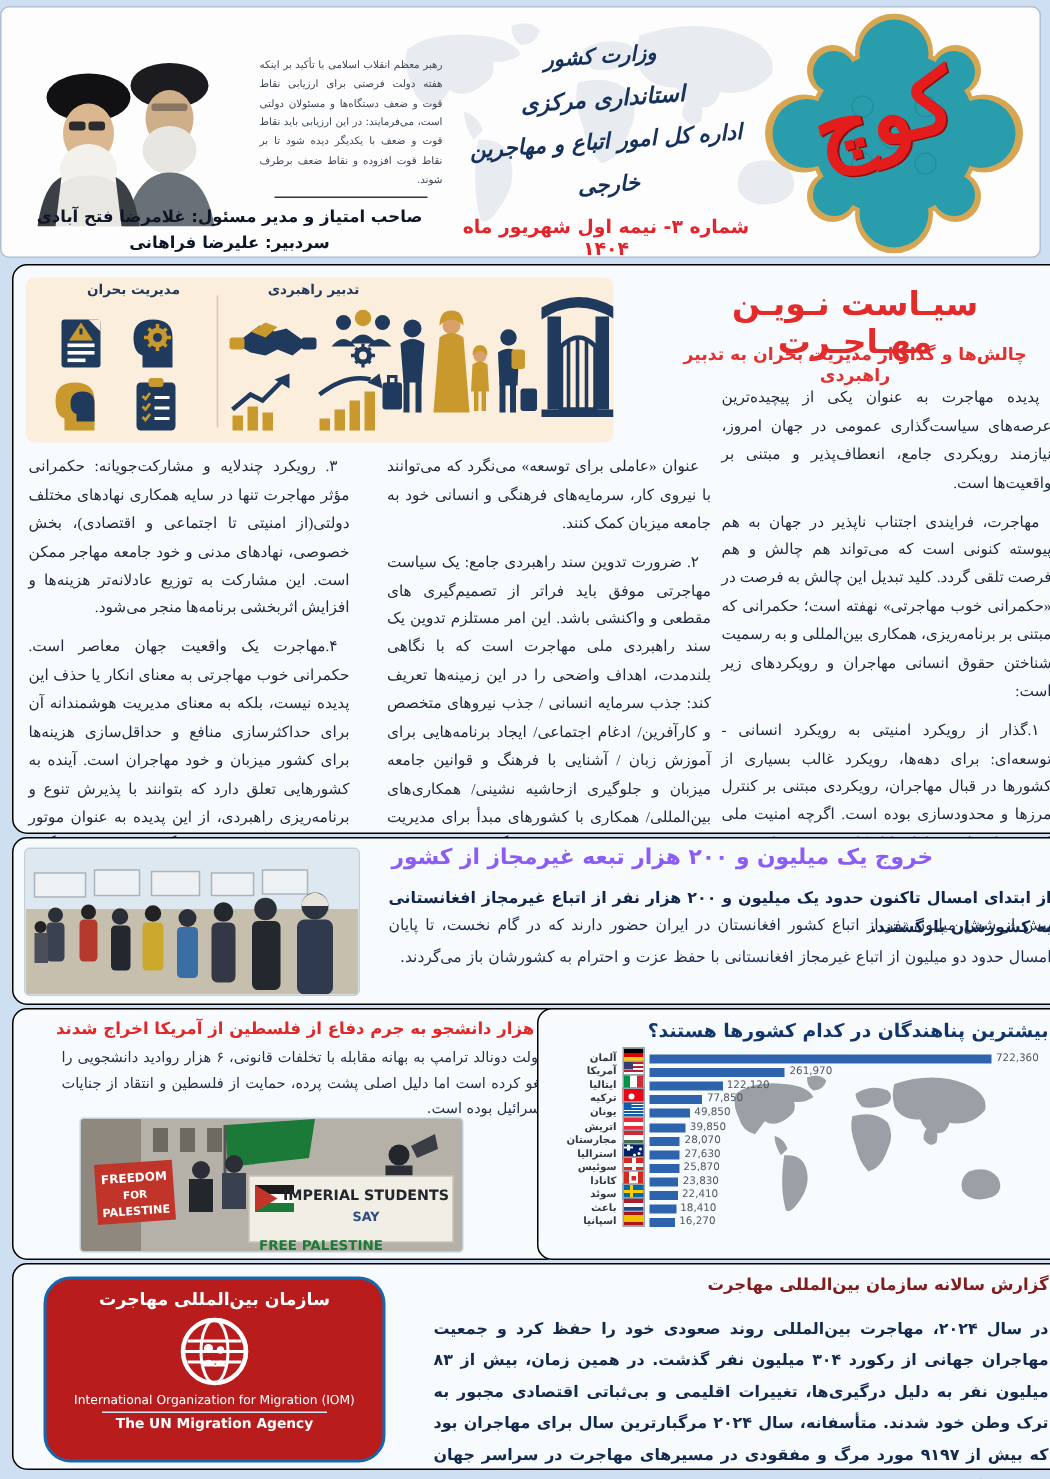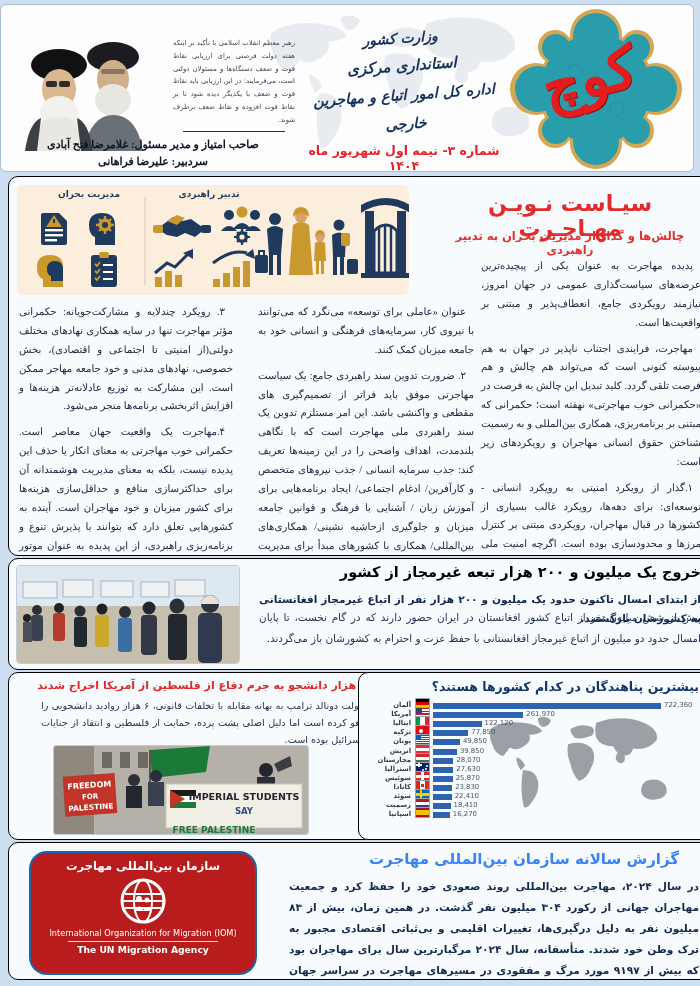--- a/index.html
+++ b/index.html
@@ -8,21 +8,21 @@
     background:#cddff0;
     font-family:"DejaVu Sans",sans-serif;
     direction:rtl;
   }
   
   .header{position:absolute;left:0;top:4px;width:692px;height:166px;background:#fdfdfd;border:1px solid #aebfd2;border-radius:6px;}
   .hdr-map{position:absolute;left:120px;top:6px;width:560px;height:158px;opacity:.22;}
   .leaders{position:absolute;left:12px;top:18px;width:158px;height:128px;}
   .quote{position:absolute;left:172px;top:32px;width:122px;height:96px;font-size:6.9px;line-height:1.85;color:#3c4656;text-align:justify;}
   .quote-line{position:absolute;left:182px;top:126px;width:102px;border-bottom:1.2px solid #2c3440;}
-  .pub-lines{position:absolute;left:4px;top:131px;width:296px;text-align:center;color:#0d1526;font-weight:bold;font-size:11px;line-height:1.55;font-family:Liberation Serif, serif;}
+  .pub-lines{position:absolute;left:4px;top:131px;width:296px;text-align:center;color:#0d1526;font-weight:bold;font-size:11px;line-height:1.55;}
   .org-callig{position:absolute;left:292px;top:20px;width:220px;text-align:center;color:#16325c;font-family:"DejaVu Serif",serif;font-style:italic;font-weight:bold;transform:rotate(-4deg);}
   .org-callig .l1{font-size:14px;line-height:1.9;}
   .org-callig .l2{font-size:15px;line-height:1.9;}
   .org-callig .l3{font-size:14.5px;line-height:2.0;}
   .issue-line{position:absolute;left:296px;top:138px;width:214px;text-align:center;color:#e3252b;font-weight:bold;font-size:12.5px;}
   .logo{position:absolute;right:6px;top:4px;width:182px;height:160px;}
   .logo-text{position:absolute;right:48px;top:34px;width:100px;text-align:center;color:#e41c1c;font-weight:bold;font-size:58px;transform:rotate(-14deg);font-family:"DejaVu Serif",serif;text-shadow:1px 1px 0 #8c1010;}
   
   .panel{position:absolute;background:#f7fbfd;border:1px solid #000000;border-radius:10px;padding-left:20px;}
   .p1{left:8px;top:176px;width:682px;height:378px;}
@@ -37,21 +37,21 @@
   .lbl-strategy{left:142px;width:100px;}
   .a1-title{position:absolute;right:10px;top:14px;width:262px;text-align:center;color:#e32b2b;font-weight:bold;font-size:22px;letter-spacing:.5px;}
   .a1-sub{position:absolute;right:6px;top:52px;width:270px;text-align:center;color:#e4302e;font-weight:bold;font-size:11.5px;}
   .col{position:absolute;font-size:10.2px;line-height:1.85;text-align:justify;color:#202a40;font-family:Liberation Serif, serif;}
   .col p{margin:0 0 7px 0;text-indent:8px;}
   .col-right{right:10px;top:80px;width:220px;}
   .col-mid{right:237px;top:126px;width:216px;}
   .col-left{left:10px;top:126px;width:214px;}
   
   .photo2{position:absolute;left:7px;top:6px;width:222px;height:97px;border-radius:4px;overflow:hidden;border:1px solid #c3cdd8;}
-  .a2-title{position:absolute;right:10px;top:5px;width:440px;text-align:right;color:#000000;font-weight:bold;font-size:14.5px;}
+  .a2-title{position:absolute;right:10px;top:5px;width:440px;text-align:left;color:#8b5cf6;font-weight:bold;font-size:14.5px;}
   .a2-lead{position:absolute;right:10px;top:31px;width:442px;color:#13264d;font-weight:bold;font-size:10.6px;line-height:1.8;text-align:justify;}
   .a2-body{position:absolute;right:10px;top:48px;width:442px;color:#1d2c50;font-size:10.4px;line-height:2.0;text-align:justify;}
   
   .a3-title{position:absolute;right:6px;top:6px;width:330px;text-align:center;color:#e02828;font-weight:bold;font-size:11px;}
   .a3-body{position:absolute;right:10px;top:25px;width:322px;color:#26324c;font-size:9.7px;line-height:1.75;text-align:justify;}
   .photo3{position:absolute;left:44px;top:72px;width:254px;height:88px;border-radius:3px;overflow:hidden;border:1px solid #c3cdd8;}
   
   .chart-title{position:absolute;right:12px;left:8px;top:6px;text-align:right;color:#12356b;font-weight:bold;font-size:12.5px;}
   .chart-map{position:absolute;left:112px;top:32px;width:216px;height:126px;z-index:1;}
   .chart-rows{position:absolute;left:6px;right:6px;top:27px;z-index:2;direction:ltr;}
@@ -92,21 +92,21 @@
     linear-gradient(90deg,transparent 30%,#fecc00 30% 48%,transparent 48%),#006aa7;}
   .f-netherlands{background:linear-gradient(#ae1c28 33%,#fff 33% 66%,#21468b 66%);}
   .f-spain{background:linear-gradient(#aa151b 25%,#f1bf00 25% 75%,#aa151b 75%);}
   
   .iom-box{position:absolute;left:20px;top:8px;width:224px;height:120px;background:#b91c1c;border:2px solid #1468ae;border-radius:18px;color:#fff;text-align:center;}
   .iom-title{font-size:11.5px;font-weight:bold;margin-top:6px;}
   .iom-logo{margin-top:2px;height:52px;}
   .iom-en{font-size:8.2px;direction:ltr;margin-top:1px;}
   .iom-div{width:150px;border-bottom:1px solid #cfe6f5;margin:3px auto 2px auto;}
   .iom-agency{font-size:9.2px;direction:ltr;font-weight:bold;}
-  .a4-title{position:absolute;right:12px;top:7px;width:330px;text-align:left;color:#3b82f6;font-weight:bold;font-size:15px;}
+  .a4-title{position:absolute;right:12px;top:7px;width:330px;text-align:right;color:#7f1d1d;font-weight:bold;font-size:11px;}
   .a4-body{position:absolute;right:12px;top:33px;width:410px;color:#14294e;font-weight:bold;font-size:10.6px;line-height:1.98;text-align:justify;}
   .bg-map{position:absolute;opacity:.28;z-index:0;}
   .panel,.header{z-index:1;}
 </style>
 </head>
 <body>
 
 <svg class="bg-map" style="left:180px;top:330px;width:420px;height:210px" viewBox="0 0 200 100">
     <g fill="#aebdcd">
       <path d="M18,14 q10,-8 30,-6 q14,1 18,8 q-6,4 -12,3 q2,6 -4,10 q-8,6 -14,2 l-6,8 q-8,-2 -10,-10 q-4,-8 -2,-15 z"></path>
@@ -497,21 +497,21 @@
         <span class="c-bar" style="width: 19.1256px; background: rgb(46, 100, 173);"></span>
         <span class="c-val">23,830</span>
       </div>
       <div class="c-row">
         <span class="c-label">سوئد</span>
         <span class="flag f-sweden"></span>
         <span class="c-bar" style="width: 18.701px; background: rgb(46, 100, 173);"></span>
         <span class="c-val">22,410</span>
       </div>
       <div class="c-row">
-        <span class="c-label">رسمیت</span>
+        <span class="c-label">باعث</span>
         <span class="flag f-netherlands"></span>
         <span class="c-bar" style="width: 17.505px; background: rgb(46, 100, 173);"></span>
         <span class="c-val">18,410</span>
       </div>
       <div class="c-row">
         <span class="c-label">اسپانیا</span>
         <span class="flag f-spain"></span>
         <span class="c-bar" style="width: 16.8651px; background: rgb(46, 100, 173);"></span>
         <span class="c-val">16,270</span>
       </div>

